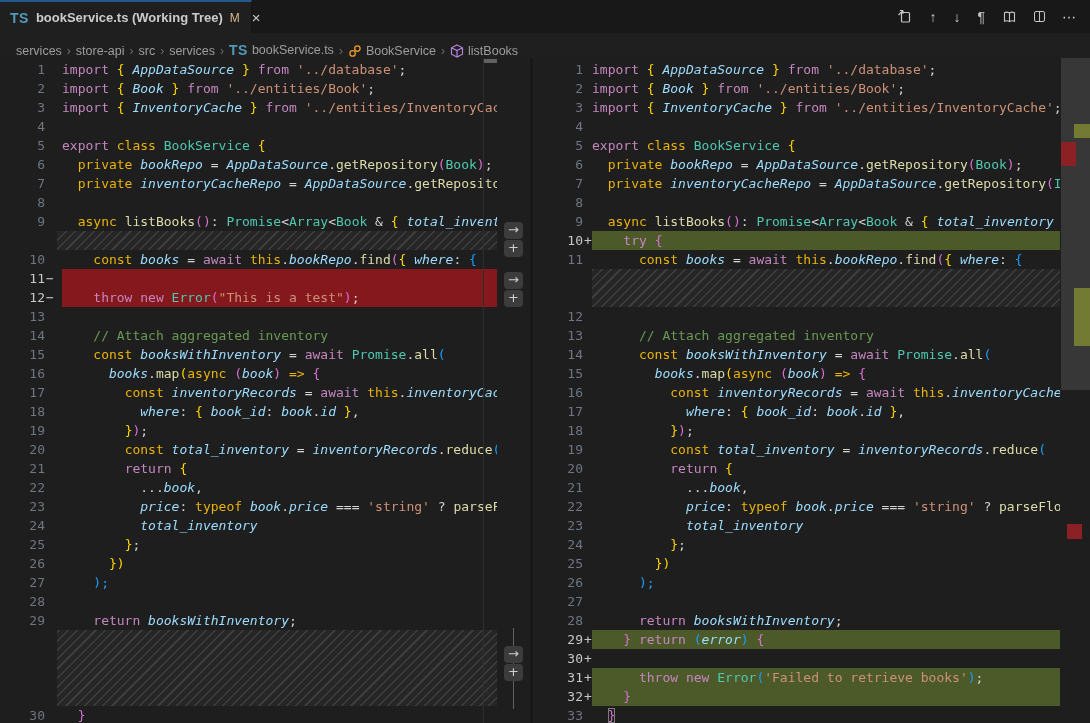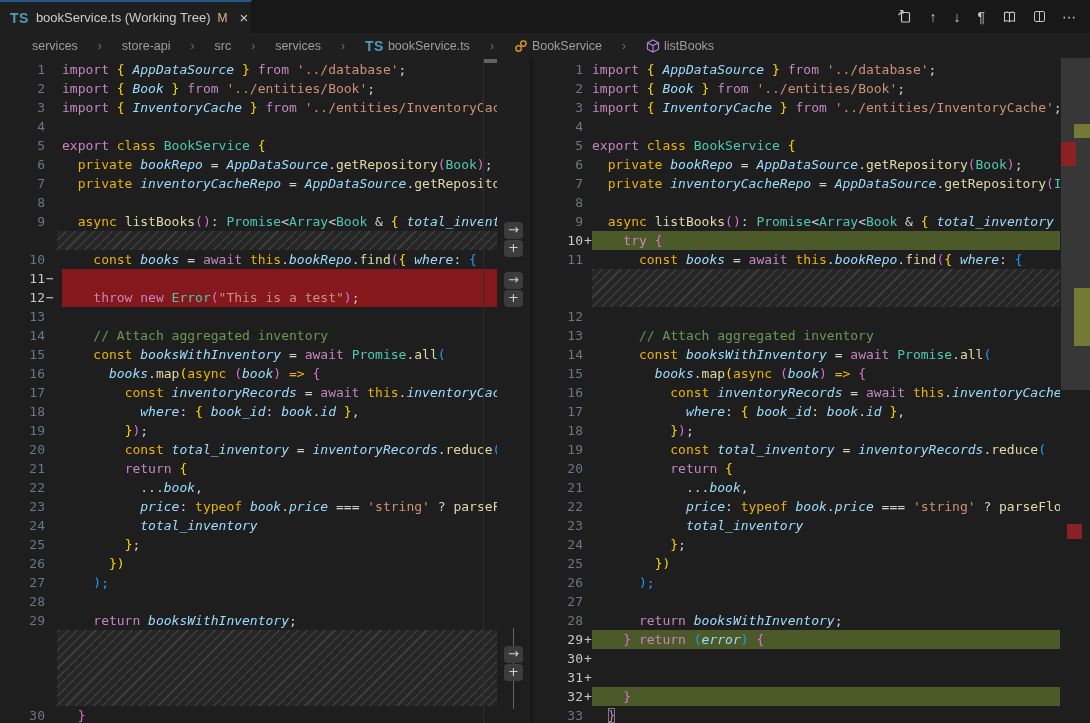--- a/index.html
+++ b/index.html
@@ -4,31 +4,31 @@
 <style>
   * { box-sizing: border-box; margin:0; padding:0; }
   html,body { width:1090px; height:723px; overflow:hidden; background:#1e1e1e;
     font-family:"Liberation Sans", sans-serif; }
 
   
   .tabbar { height:33px; background:#181818; display:flex; align-items:stretch; }
   .tab { width:252px; background:#1f1f1f; border-top:2px solid #24578a; border-right:1px solid #151515;
     display:flex; align-items:center; gap:7px; padding:0 10px; color:#cccccc; font-size:13px; cursor:pointer; }
   .ts-badge { color:#519aba; font-weight:bold; font-size:14px; letter-spacing:.5px; }
-  .tab-label { white-space:nowrap; }
+  .tab-label { white-space:nowrap;font-weight:bold; }
   .mod-badge { color:#d7ba8d; font-size:12px; }
   .tab-close { color:#cccccc; font-size:15px; margin-left:2px; padding:0 3px; border-radius:3px; }
   .tab-actions { margin-left:auto; display:flex; align-items:center; gap:17px; padding-right:14px; color:#c5c5c5; }
   .tbico { font-size:14px; line-height:1; cursor:pointer; display:flex; align-items:center; }
   .split-ico { width:11px; height:11px; border:1px solid #c5c5c5; border-radius:2px;
     background:linear-gradient(#c5c5c5,#c5c5c5) center/1px 100% no-repeat; }
 
   
-  .breadcrumbs { height:25px; background:#1f1f1f; display:flex; align-items:center; gap:20px;
-    padding-left:32px; color:#9d9d9d; font-size:12.5px; }
+  .breadcrumbs { height:25px; background:#1f1f1f; display:flex; align-items:flex-end; gap:5px;
+    padding-left:16px; color:#9d9d9d; font-size:12.5px; }
   .crumb { cursor:pointer; display:flex; align-items:center; gap:4px; }
   .crumb-sep { color:#6e6e6e; font-size:12px; }
 
   
   .editor { position:relative; height:665px; overflow:hidden; background:#1e1e1e; }
   .pane { position:absolute; top:0; bottom:0; overflow:hidden; padding-top:2px; }
   .pane-left { left:0; width:530px; }
   .pane-right { left:533px; width:557px; }
   .sash { position:absolute; left:530px; top:0; bottom:0; width:3px; background:#181818; }
 
@@ -445,20 +445,21 @@
         <span class="lnx">+</span>
         <span class="code"><span class="tk-pun">    </span><span class="tk-br2">} </span><span class="tk-kw">return </span><span class="tk-br3">(</span><span class="tk-var">error</span><span class="tk-br3">)</span><span class="tk-br2"> {</span></span>
       </div>
       <div class="line add">
         <span class="ln">30</span>
         <span class="lnx">+</span>
       </div>
       <div class="line add">
         <span class="ln">31</span>
         <span class="lnx">+</span>
+        <span class="code"><span class="tk-pun">      </span><span class="tk-kw">throw </span><span class="tk-kw">new </span><span class="tk-type">Error</span><span class="tk-br3">(</span><span class="tk-str">'Failed to retrieve books'</span><span class="tk-br3">)</span><span class="tk-pun">;</span></span>
       </div>
       <div class="line add">
         <span class="ln">32</span>
         <span class="lnx">+</span>
         <span class="code"><span class="tk-pun">    </span><span class="tk-br2">}</span></span>
       </div>
       <div class="line">
         <span class="ln">33</span>
         <span class="lnx"></span>
         <span class="code"><span class="tk-pun">  </span><span class="tk-br2m">}</span></span>

